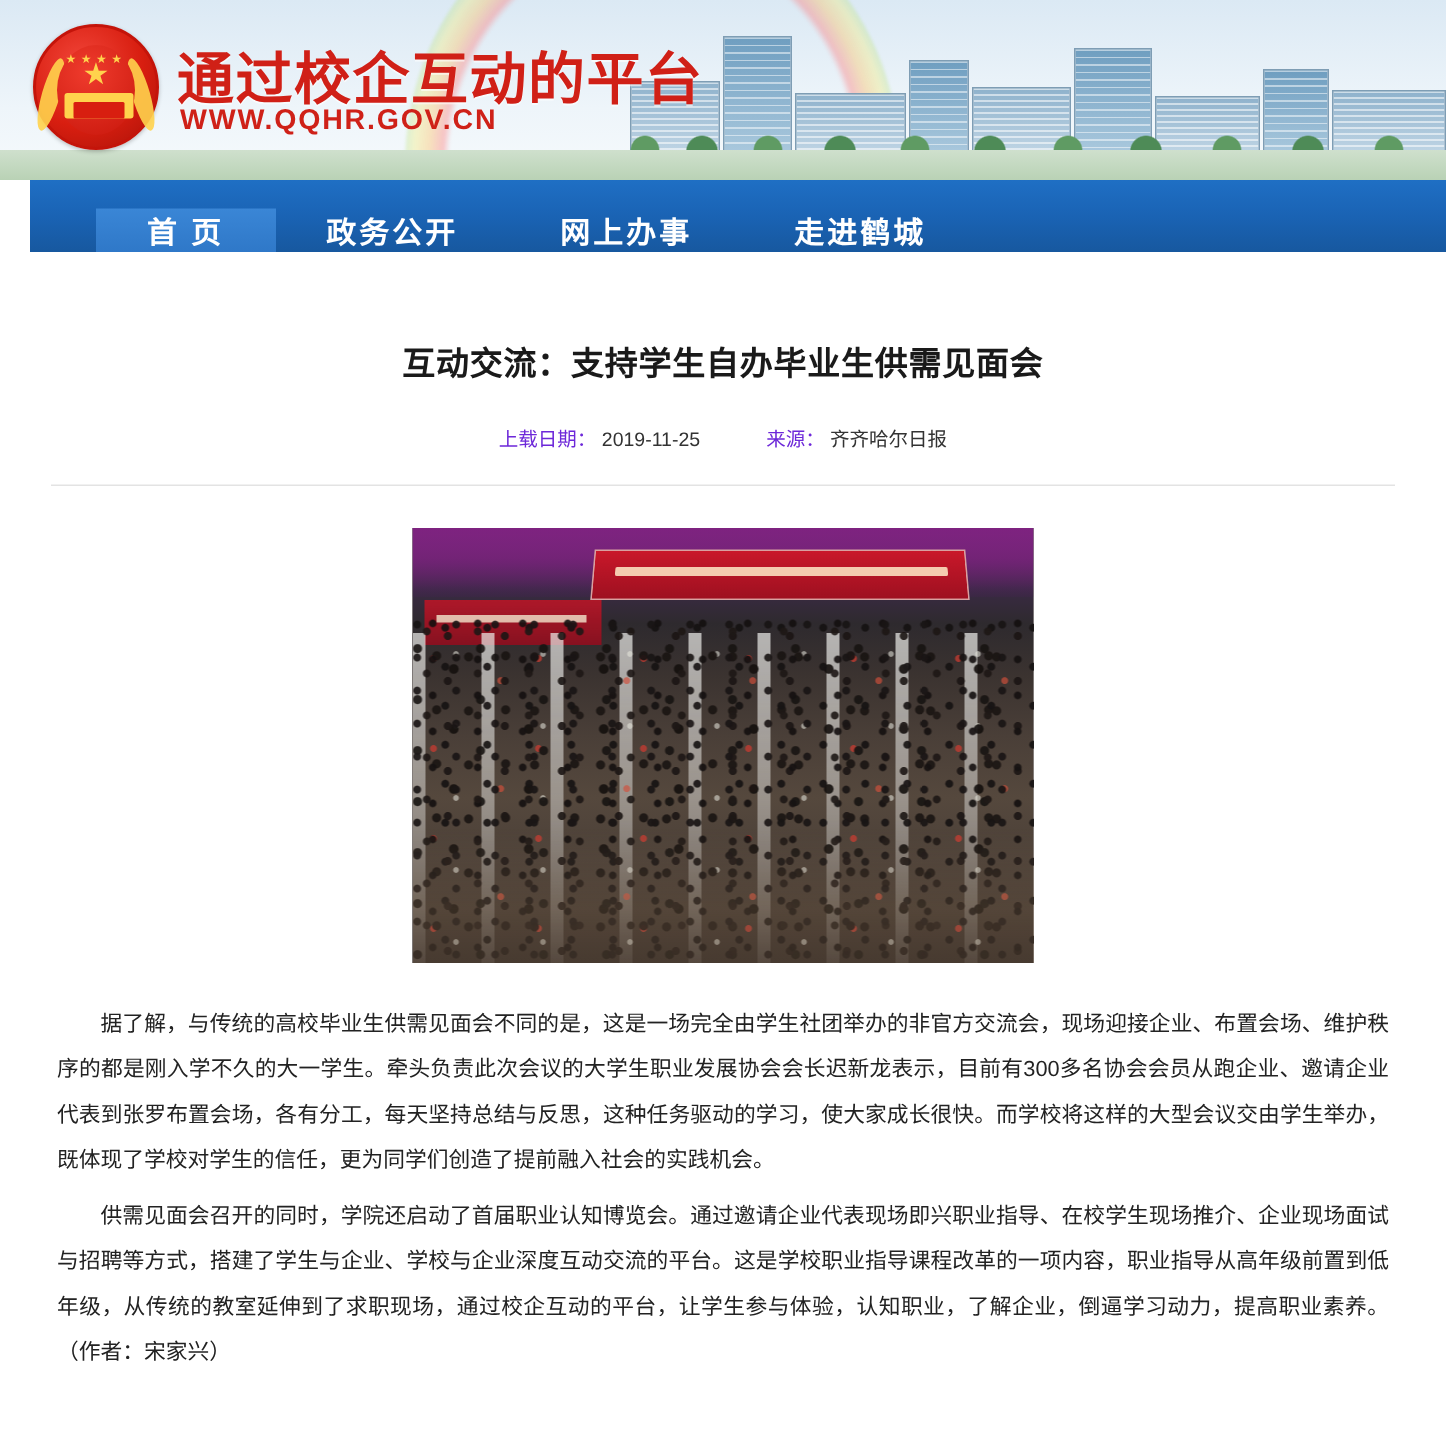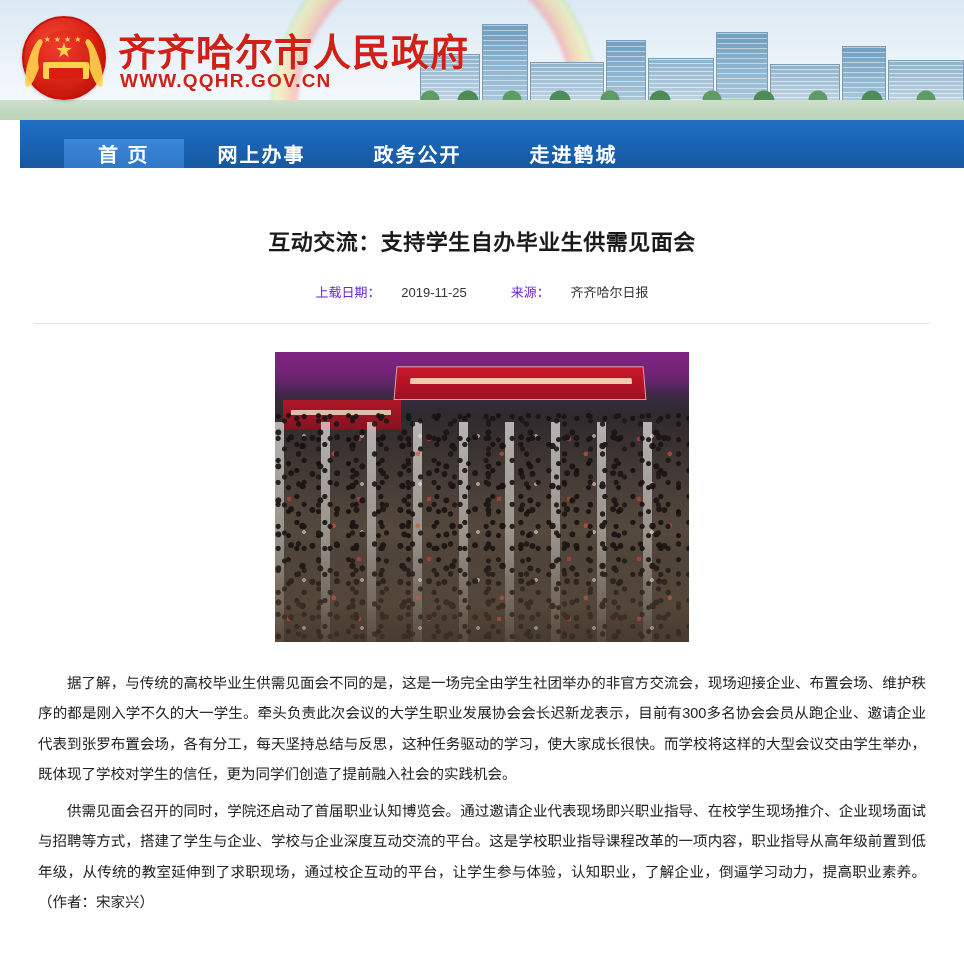--- a/index.html
+++ b/index.html
@@ -233,21 +233,21 @@
     margin-top: 26px;
     display: flex;
     justify-content: center;
     align-items: center;
     gap: 44px;
     font-size: 13px;
     color: #555;
   }
   .meta-item { white-space: nowrap; }
   .meta-item .label { color: #6d28d9; }
-  .meta-item .value { color: #333; margin-left: 17px; }
+  .meta-item .value { color: #333; margin-left: 0; }
 
   .divider {
     margin-top: 22px;
     border-top: 1px solid #e3e3e3;
     width: 100%;
   }
 
   .figure {
     margin: 28px auto 0 auto;
     width: 414px;
@@ -376,29 +376,29 @@
 
     <div class="emblem">
       <div class="wheat-l"></div>
       <div class="wheat-r"></div>
       <div class="inner-mask"></div>
       <div class="star">★</div>
       <div class="stars-small">★★★★</div>
       <div class="gate"></div>
     </div>
 
-    <div class="site-title">齐齐哈尔市人民政府</div>
+    <div class="site-title">通过校企互动的平台</div>
     <div class="site-url">WWW.QQHR.GOV.CN</div>
   </div>
 
   <nav class="nav">
     <div class="nav-spacer-left"></div>
     <div class="nav-item active">首 页</div>
+    <div class="nav-item">政务公开</div>
     <div class="nav-item">网上办事</div>
-    <div class="nav-item">政务公开</div>
     <div class="nav-item">走进鹤城</div>
   </nav>
 
   <div class="content">
 
     <h1 class="article-title">互动交流：支持学生自办毕业生供需见面会</h1>
 
     <div class="meta-row">
       <div class="meta-item">
         <span class="label">上载日期：</span>

